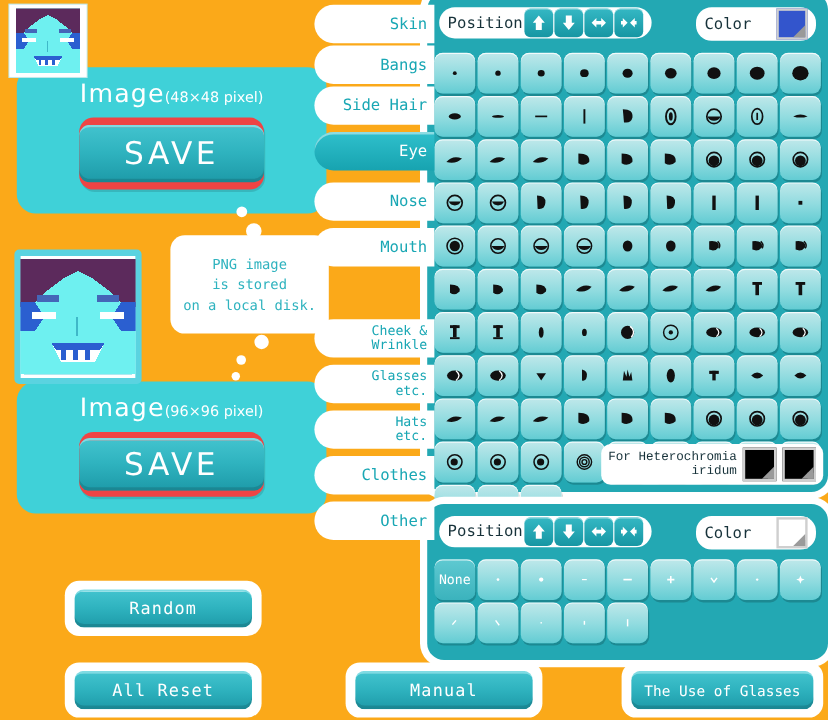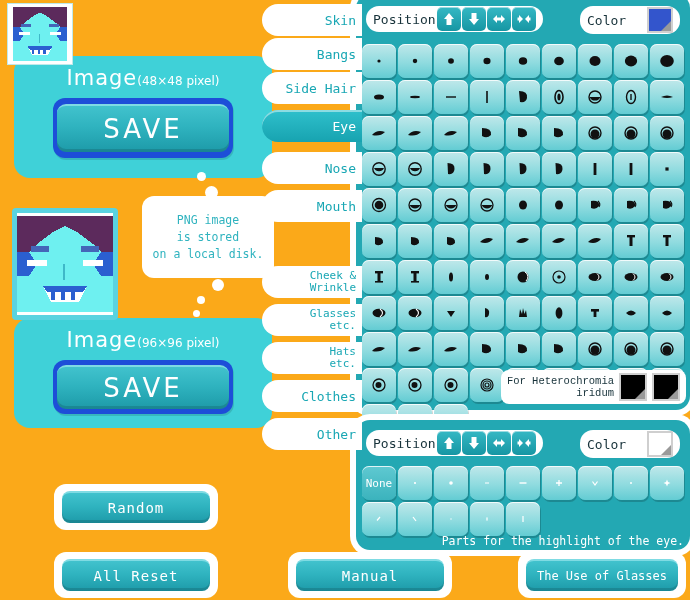--- a/index.html
+++ b/index.html
@@ -35,22 +35,22 @@
   #card96{left:14px;top:318px;width:258px;height:110px;}
 
   .img-card-title{
     text-align:center;color:#ffffff;margin-top:10px;
     font-family:"DejaVu Sans","Liberation Sans",sans-serif;
   }
   .img-card-title .big{font-size:21px;letter-spacing:1px;}
   .img-card-title .small{font-size:12px;letter-spacing:0px;}
 
   .save-wrap{
-    margin:8px auto 0 auto;width:180px;height:60px;
-    background:#1d4ed8;border-radius:12px;
+    margin:8px auto 0 auto;width:154px;height:60px;
+    background:#ef4444;border-radius:12px;
     display:flex;align-items:center;justify-content:center;
     box-shadow:1px 2px 0 rgba(0,0,0,.12);
   }
   #card96 .save-wrap{height:54px;}
   .save-btn{
     width:172px;height:46px;border-radius:9px;
     background:linear-gradient(180deg,#41c2cd 0%,#2fb3bf 45%,#1d9aa8 100%);
     border-top:2px solid #7fdbe3;
     display:flex;align-items:center;justify-content:center;
     color:#ffffff;font-size:26px;letter-spacing:3px;
@@ -945,21 +945,20 @@
           <rect x="11.4" y="10.4" width="1.2" height="3.2" fill="#fff"></rect>
         </svg>
       </div>
       <div class="tile">
         <svg width="24" height="24" viewBox="0 0 24 24">
           <rect x="11.4" y="9" width="1.2" height="6" fill="#fff"></rect>
         </svg>
       </div>
     </div>
 
-  <div id="hiCaption">Parts for the highlight of the eye.</div>
 </div>
 
 <div class="bbtn-wrap" id="wRandom">
   <div class="bbtn">Random</div>
 </div>
 <div class="bbtn-wrap" id="wReset">
   <div class="bbtn">All Reset</div>
 </div>
 <div class="bbtn-wrap" id="wManual">
   <div class="bbtn">Manual</div>

